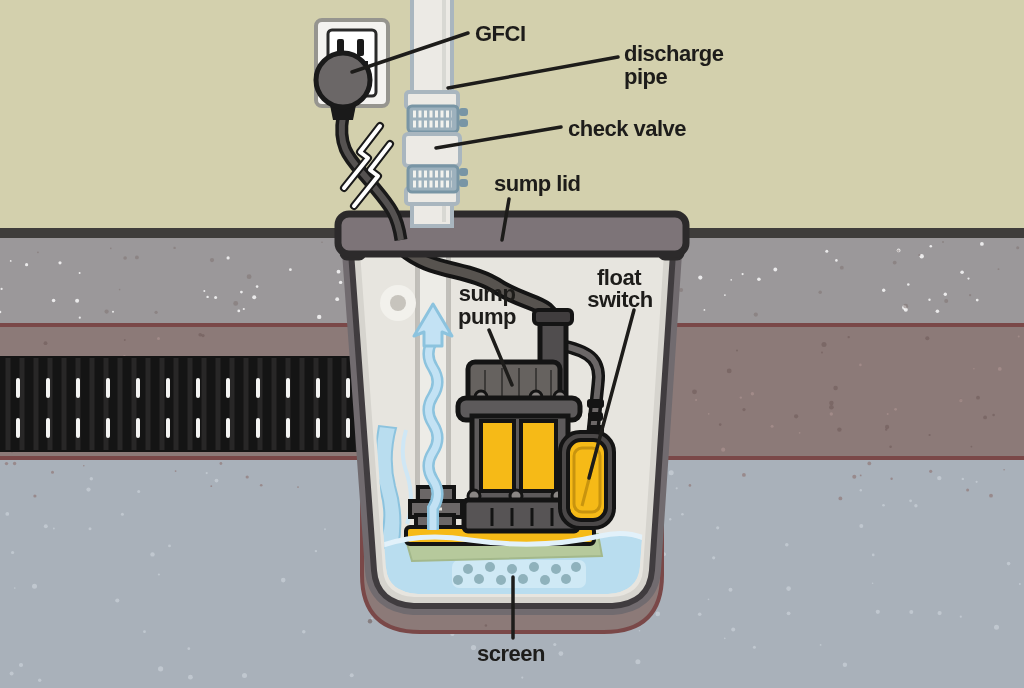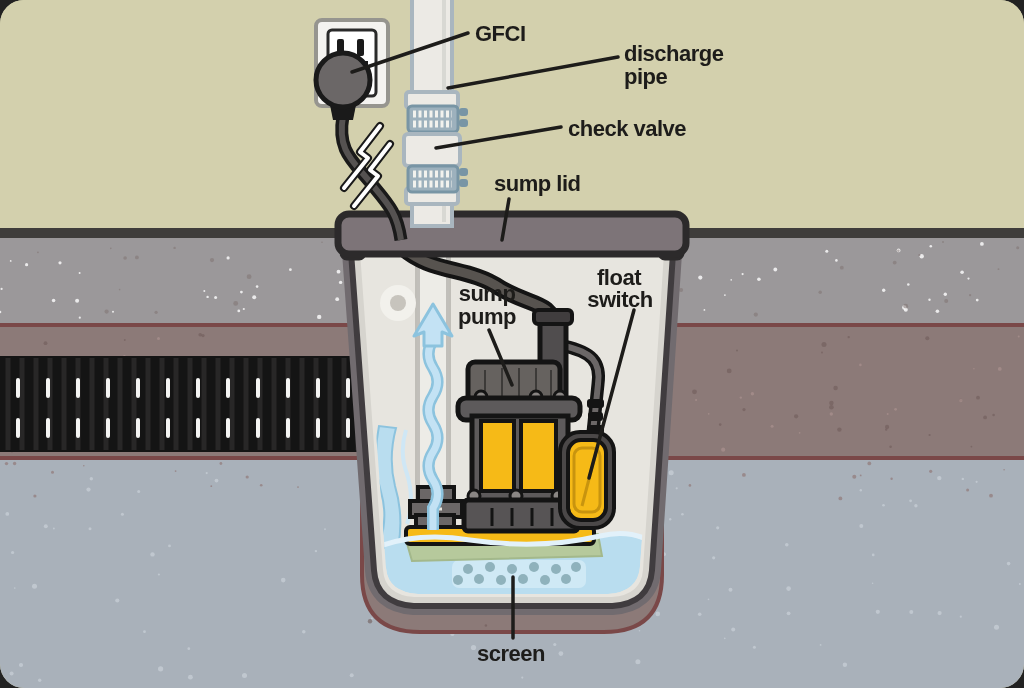--- a/index.html
+++ b/index.html
@@ -1,16 +1,16 @@
 <!DOCTYPE html>
 <html><head>
 <meta charset="utf-8">
 <style>
   html,body{margin:0;padding:0;background:#222;}
-  .stage{position:relative;width:1024px;height:688px;overflow:hidden;background:#d3d0ad;border-radius:24px;}
+  .stage{position:relative;width:1024px;height:688px;overflow:hidden;background:#d3d0ad;}
   svg{display:block;}
   text{font-family:"Liberation Sans","DejaVu Sans",sans-serif;font-weight:bold;fill:#1d1c1a;letter-spacing:-0.5px;}
   .lbl{font-size:22px;}
 </style>
 </head>
 <body>
 
 <div class="stage">
 <svg width="1024" height="688" viewBox="0 0 1024 688">
 

